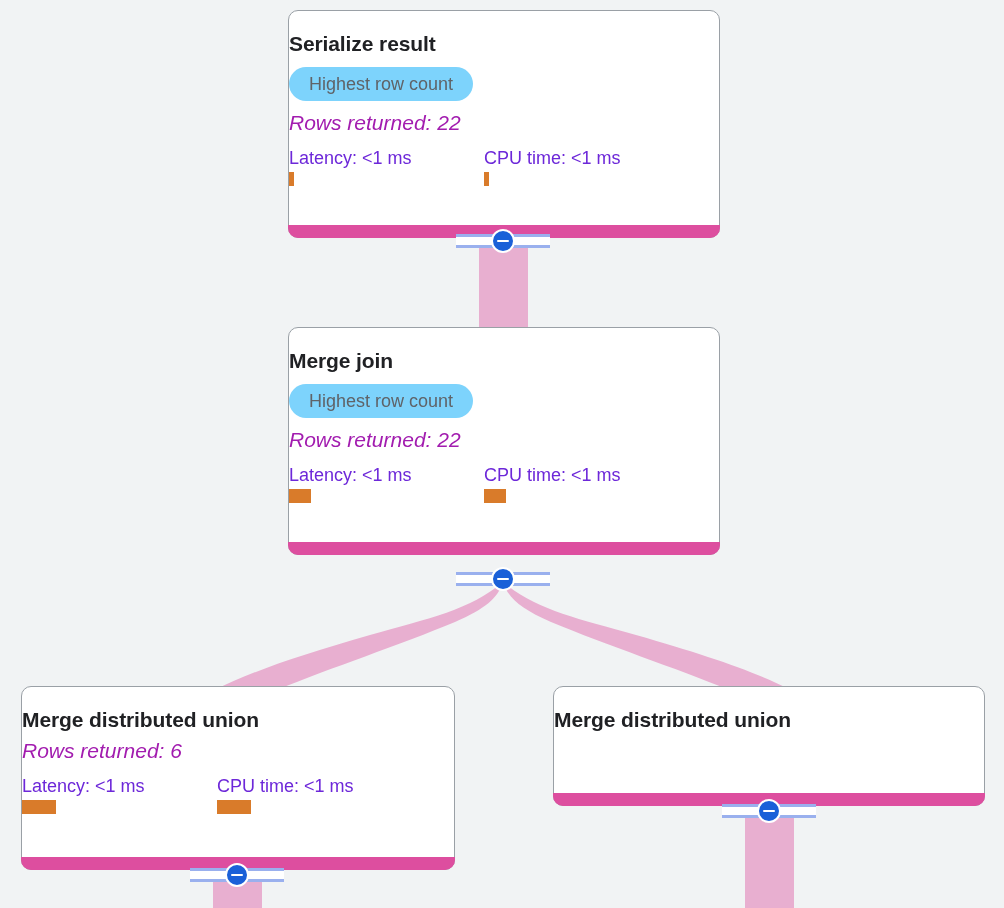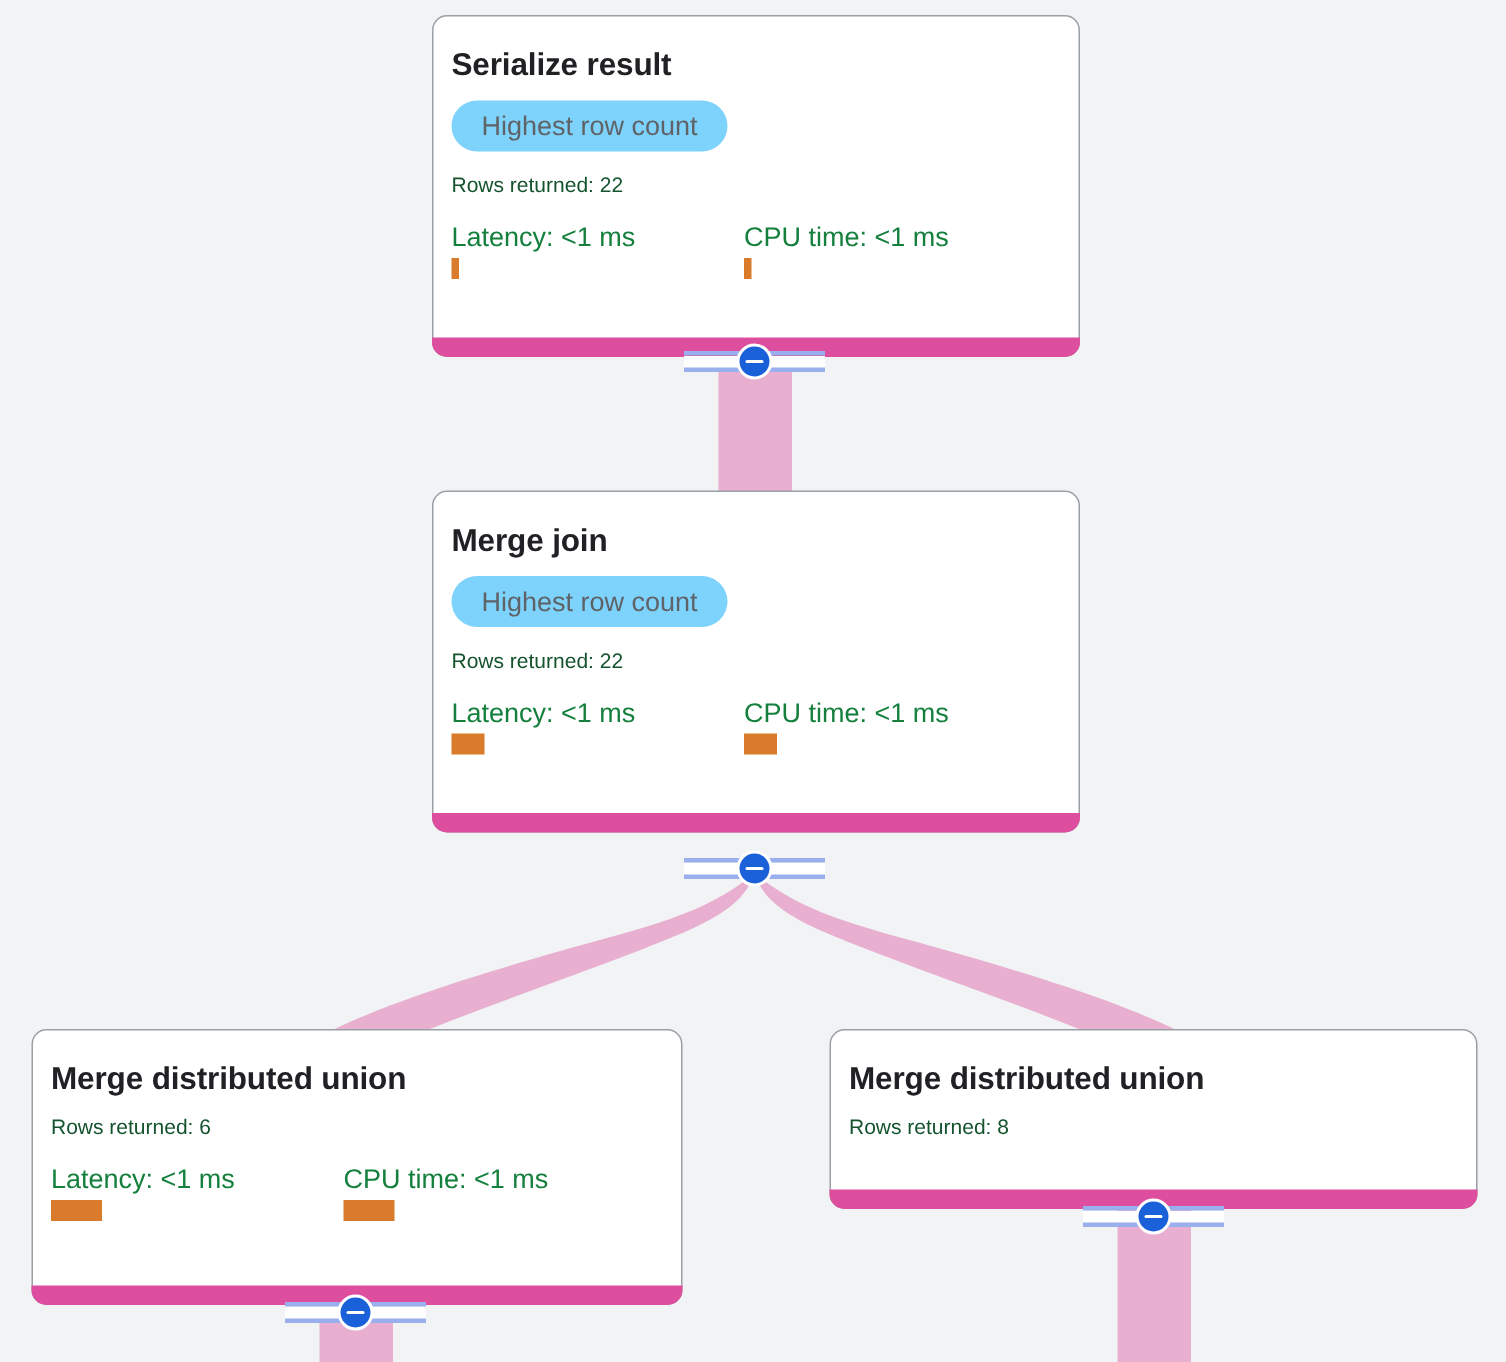--- a/index.html
+++ b/index.html
@@ -18,21 +18,21 @@
 
   
   .node{
     position:absolute;
     background:#ffffff;
     border:1px solid #9aa0a6;
     border-radius:10px;
     box-sizing:border-box;
     z-index:3;
   }
-  .node-body{padding:20px 16px 10px 12px;}
+  .node-body{padding:20px 16px 10px 0;}
   .node-title{
     font-size:21px;
     line-height:26px;
     color:#202124;
     font-weight:700;
     letter-spacing:-0.1px;
     white-space:nowrap;
   }
   .chip{
     display:inline-block;
@@ -40,35 +40,36 @@
     background:#7dd3fc;
     color:#5f6368;
     font-size:18px;
     line-height:20px;
     padding:7px 20px;
     border-radius:18px;
     white-space:nowrap;
   }
   .rows{
     margin-top:11px;
-    font-size:14px;
+    font-size:21px;
     line-height:22px;
-    color:#14532d;
-    white-space:nowrap;
+    color:#a21caf;
+    white-space:nowrap;
+    font-style:italic;
   }
   .metrics{
     margin-top:13px;
     display:flex;
   }
   .metric{box-sizing:border-box;}
   .metric.m-latency{width:195px;}
   .metric-label{
     font-size:18px;
     line-height:22px;
-    color:#15803d;
+    color:#6d28d9;
     white-space:nowrap;
   }
   .metric-bar{
     margin-top:3px;
     background:#d97b2a;
     height:14px;
   }
 
   
   .node-footer{
@@ -225,21 +226,20 @@
     <div class="rail left"></div>
     <div class="rail right"></div>
     <div class="knob">
       <div class="minus"></div>
     </div>
   </div>
 
   <div class="node" id="node-merge-distributed-union-right" style="left:553px;top:686px;width:432px;height:120px;">
     <div class="node-body">
       <div class="node-title">Merge distributed union</div>
-      <div class="rows" style="margin-top:7px;">Rows returned: 8</div>
     </div>
     <div class="node-footer"></div>
   </div>
 
   <div class="toggle" style="left:769px;top:811px;">
     <div class="rail left"></div>
     <div class="rail right"></div>
     <div class="knob">
       <div class="minus"></div>
     </div>

